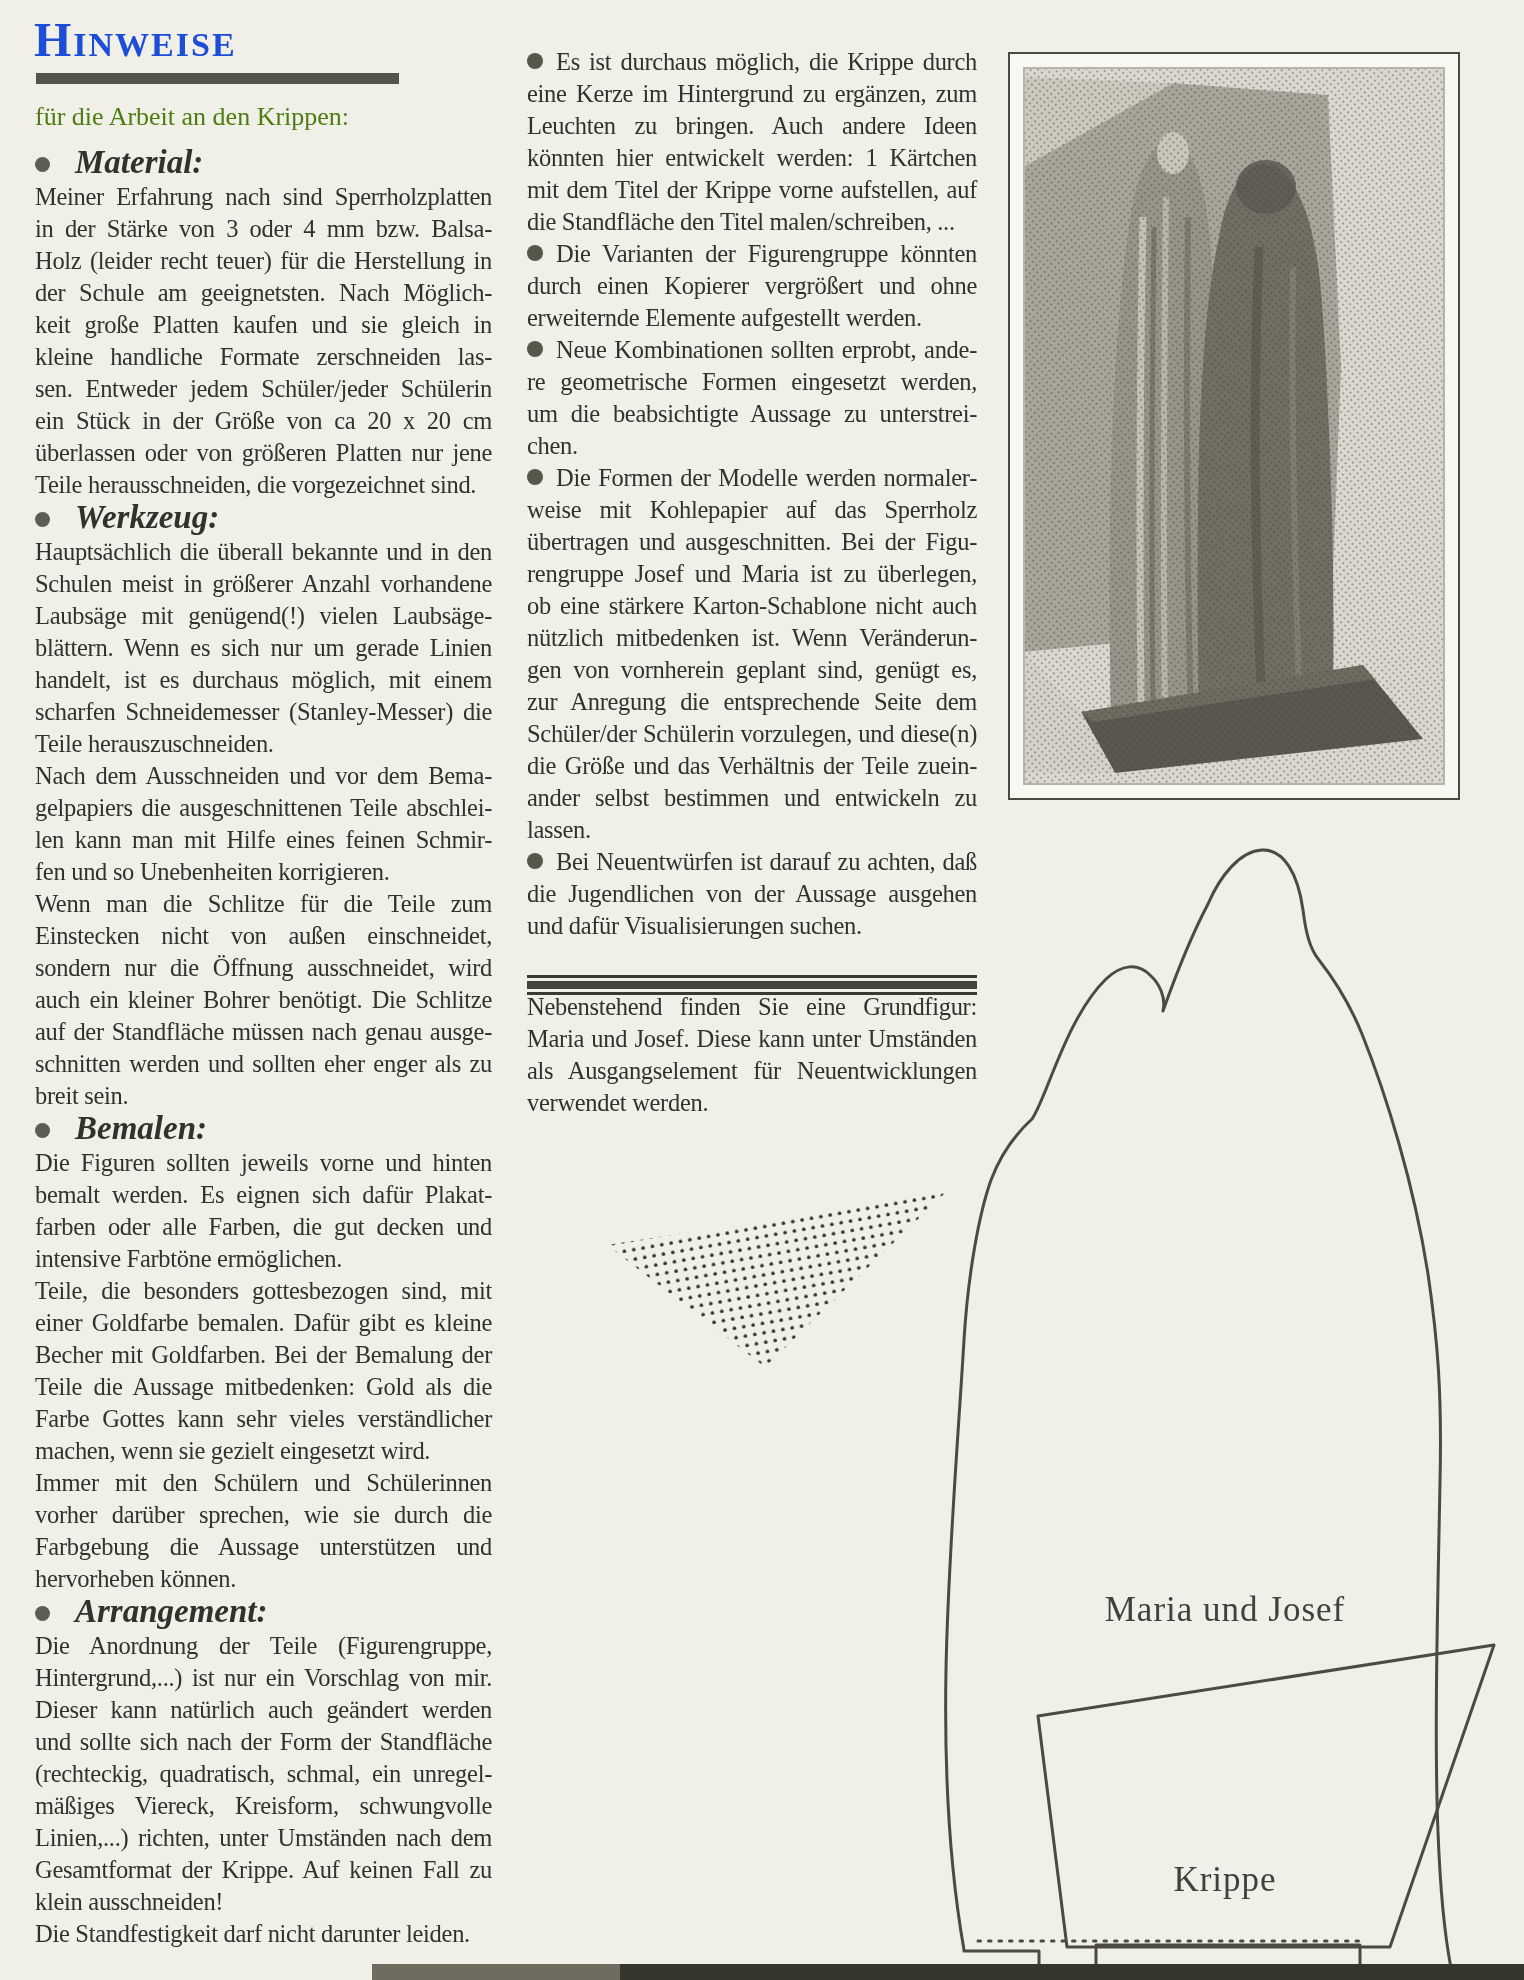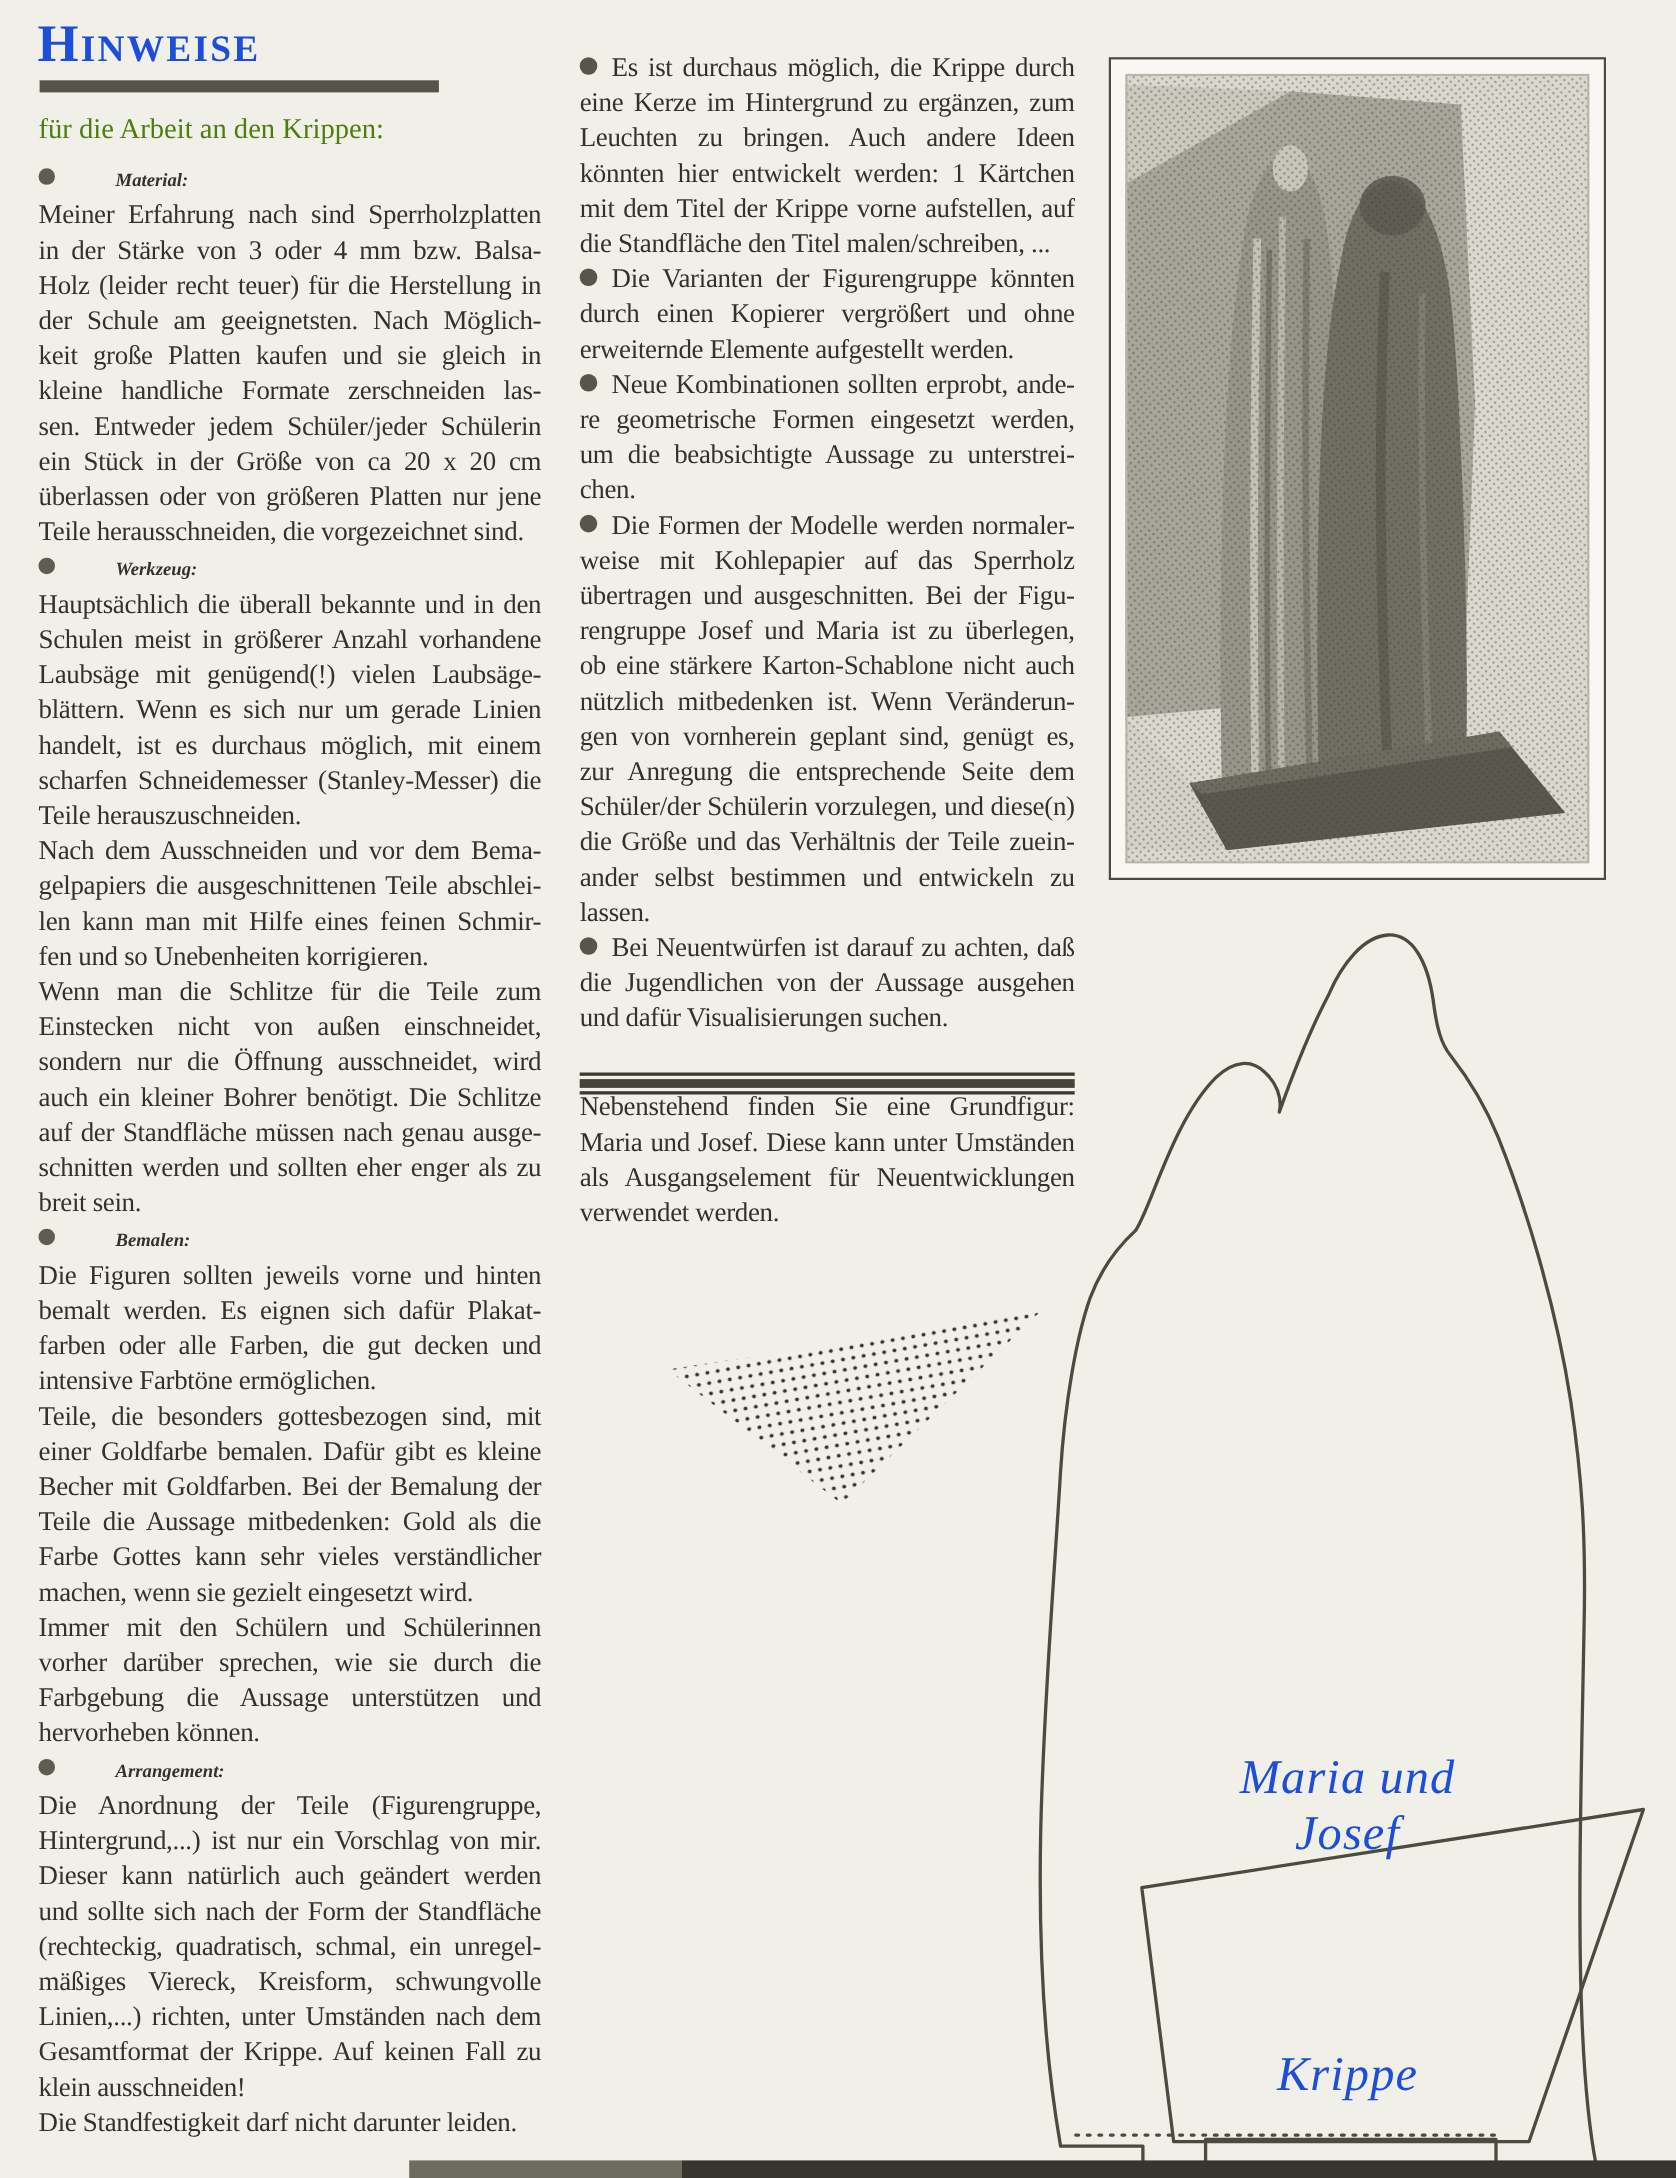--- a/index.html
+++ b/index.html
@@ -17,41 +17,41 @@
   #title-rule{position:absolute;left:36px;top:73px;width:363px;height:11px;background:#55544a;}
   #page-subtitle{position:absolute;left:35px;top:102px;font-size:26px;color:#4d7c0f;}
   
   .col{position:absolute;font-size:24.5px;line-height:32px;letter-spacing:-0.3px;}
   #left-body{left:35px;top:146px;width:457px;}
   #mid-body{left:527px;top:46px;width:450px;}
   #note-body{left:527px;top:991px;width:450px;}
   .tl{text-align:justify;text-align-last:justify;white-space:normal;}
   .tl.end{text-align-last:left;}
   .sec-head{margin-top:0;}
-  .sec-title{font-weight:bold;font-style:italic;font-size:17px;letter-spacing:0;margin-left:30px;}
+  .sec-title{font-weight:bold;font-style:italic;font-size:33px;letter-spacing:0;}
   .bullet{
     display:inline-block;width:15px;height:15px;border-radius:50%;
     background:#5e5d51;margin-right:25px;transform:translateY(-1px);
   }
   .bullet.mbul{margin-right:13px;width:16px;height:16px;background:#57564b;}
   
   #section-divider{position:absolute;left:527px;top:975px;width:450px;}
   #section-divider .thin{height:3px;background:#3b3a32;}
   #section-divider .thick{height:8px;background:#45443a;margin:3px 0;}
   
   #photo-frame{
     position:absolute;left:1008px;top:52px;width:452px;height:748px;
     box-sizing:border-box;border:2px solid #4b4a41;background:#f8f7f1;padding:13px;
   }
   #photo-frame svg{display:block;}
   
   #figure-drawing{position:absolute;left:930px;top:830px;}
   #dots-triangle{position:absolute;left:600px;top:1185px;}
   .draw-label{
-    position:absolute;font-style:italic;font-size:44px;color:#1d4ed8;
+    position:absolute;font-size:35px;color:#404040;
     text-align:center;letter-spacing:1px;
   }
   #maria-josef-label{left:1100px;top:1590px;width:250px;}
   #krippe-label{left:1160px;top:1860px;width:130px;}
   
   #scan-bar-left{position:absolute;left:372px;top:1964px;width:248px;height:16px;background:#6e6c5f;}
   #scan-bar-right{position:absolute;left:620px;top:1964px;width:904px;height:16px;background:#36352e;}
 </style>
 </head>
 <body>

